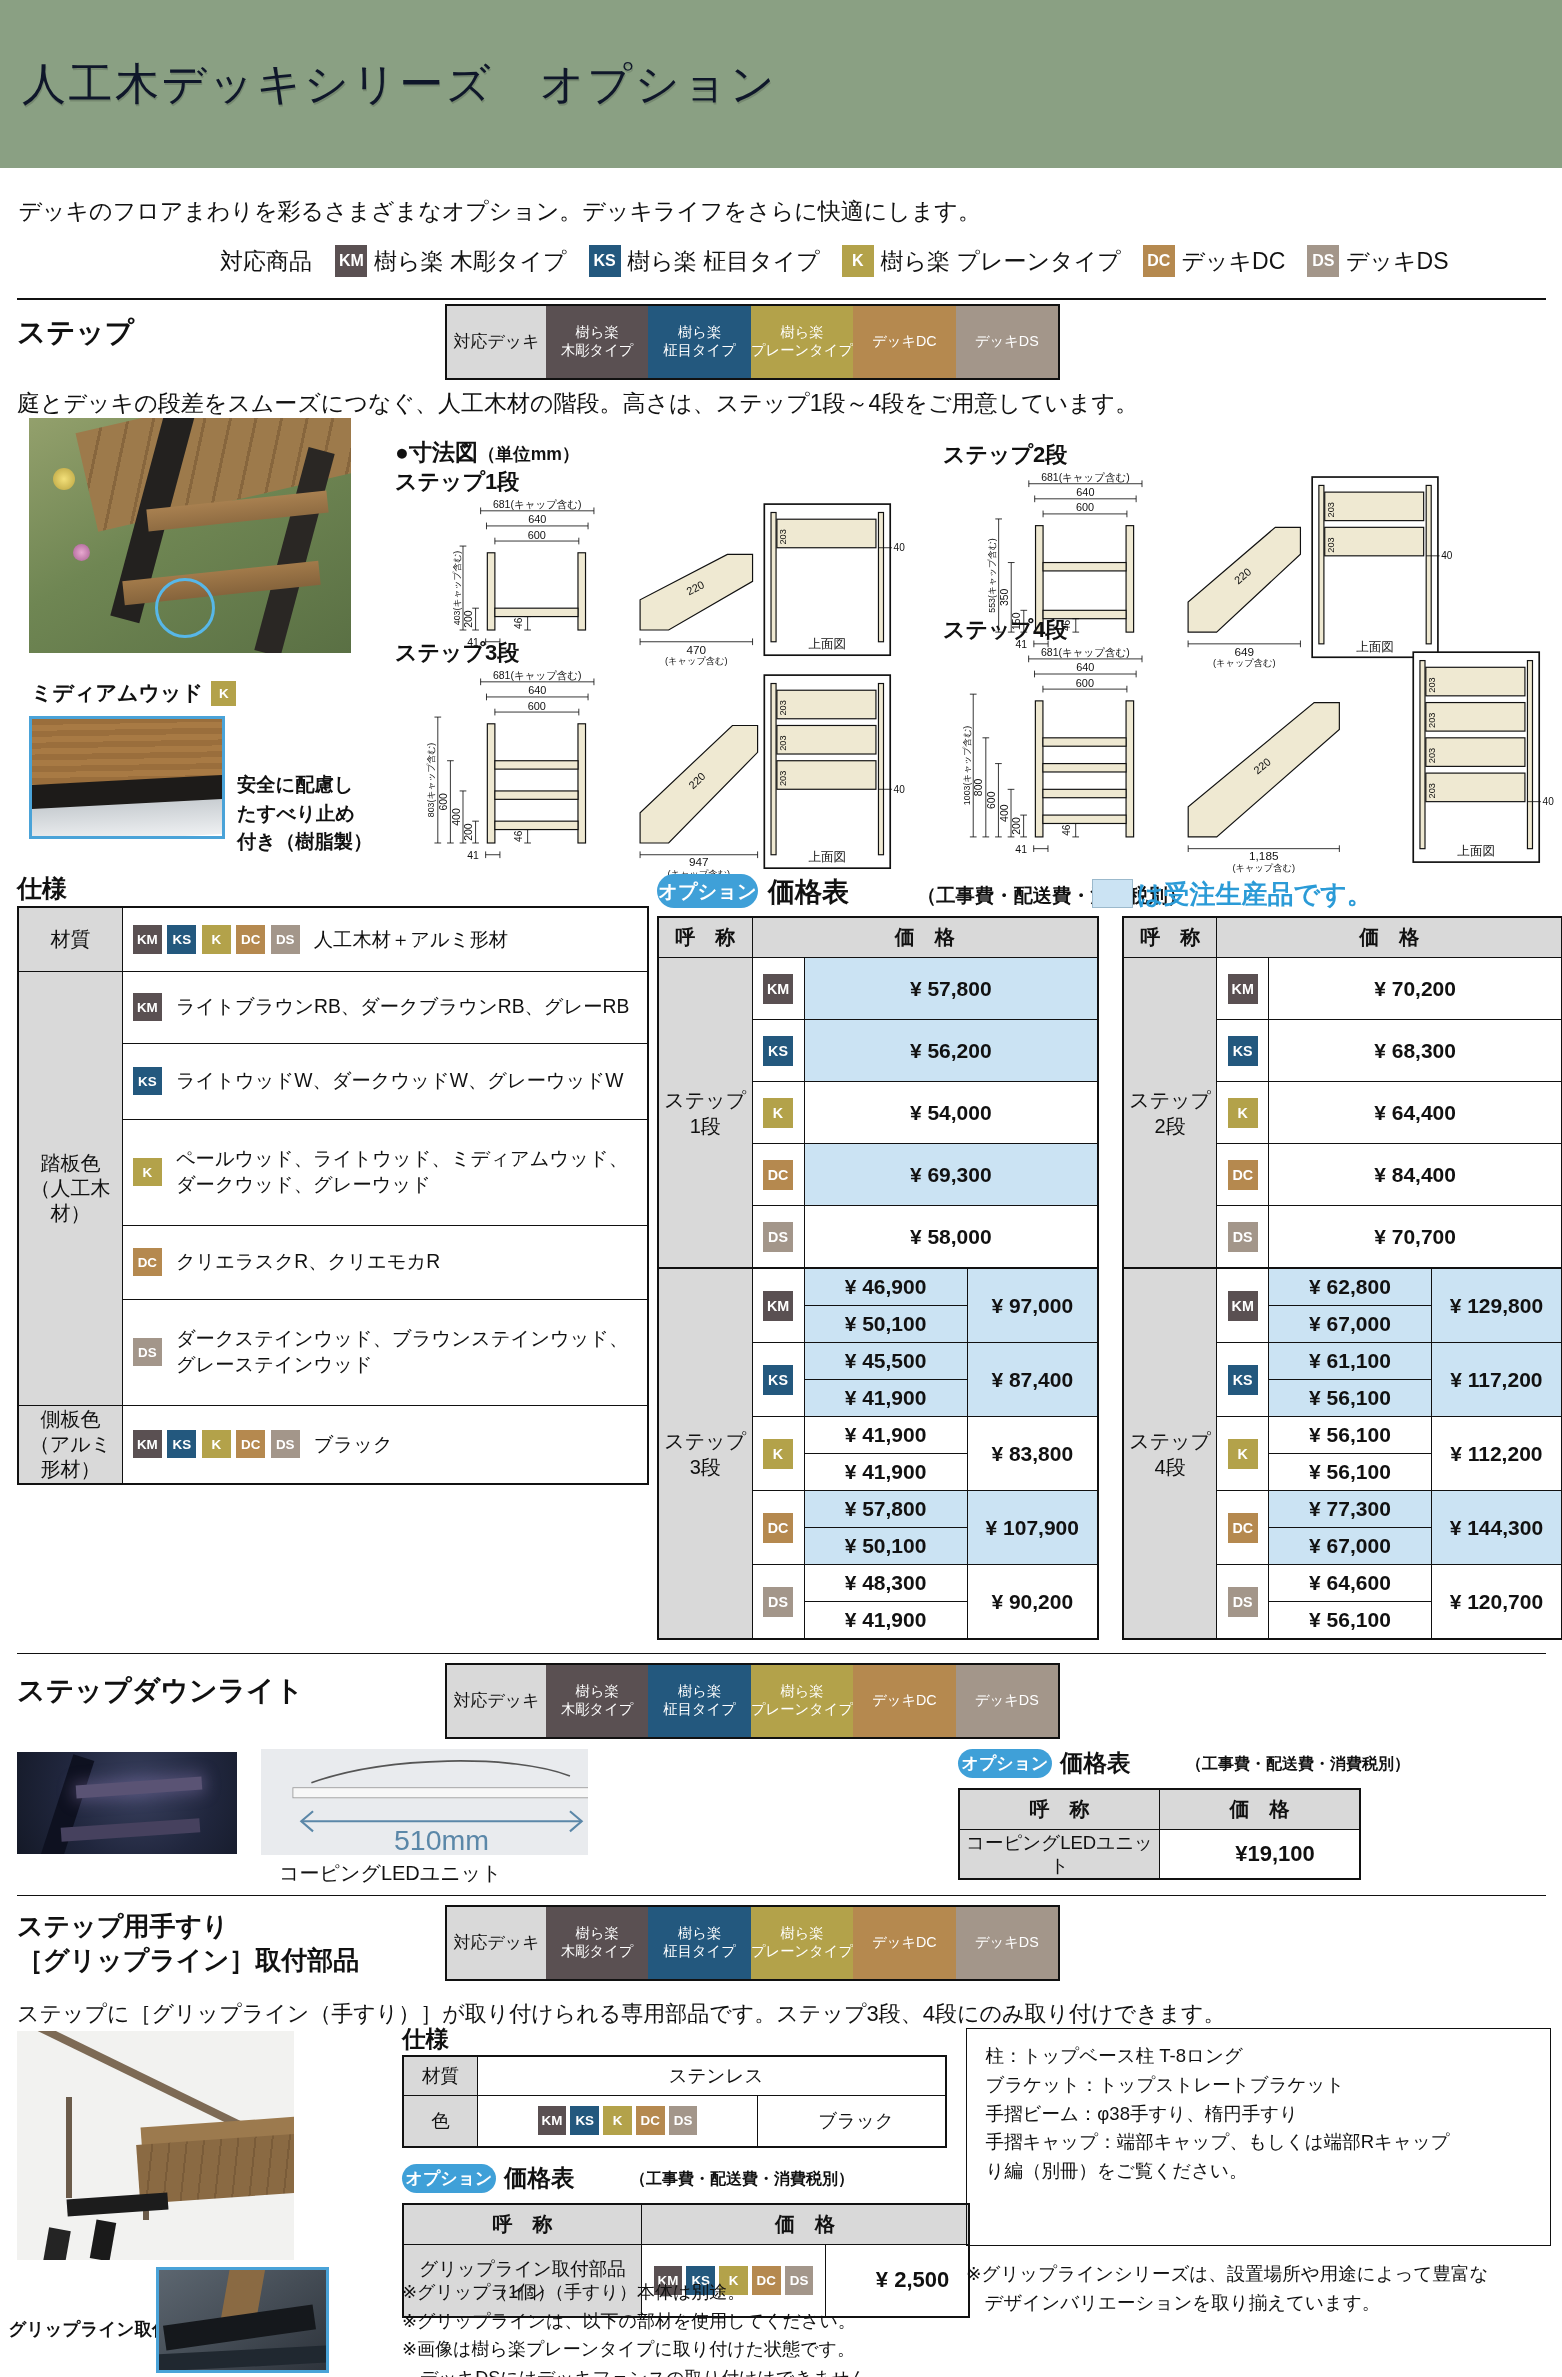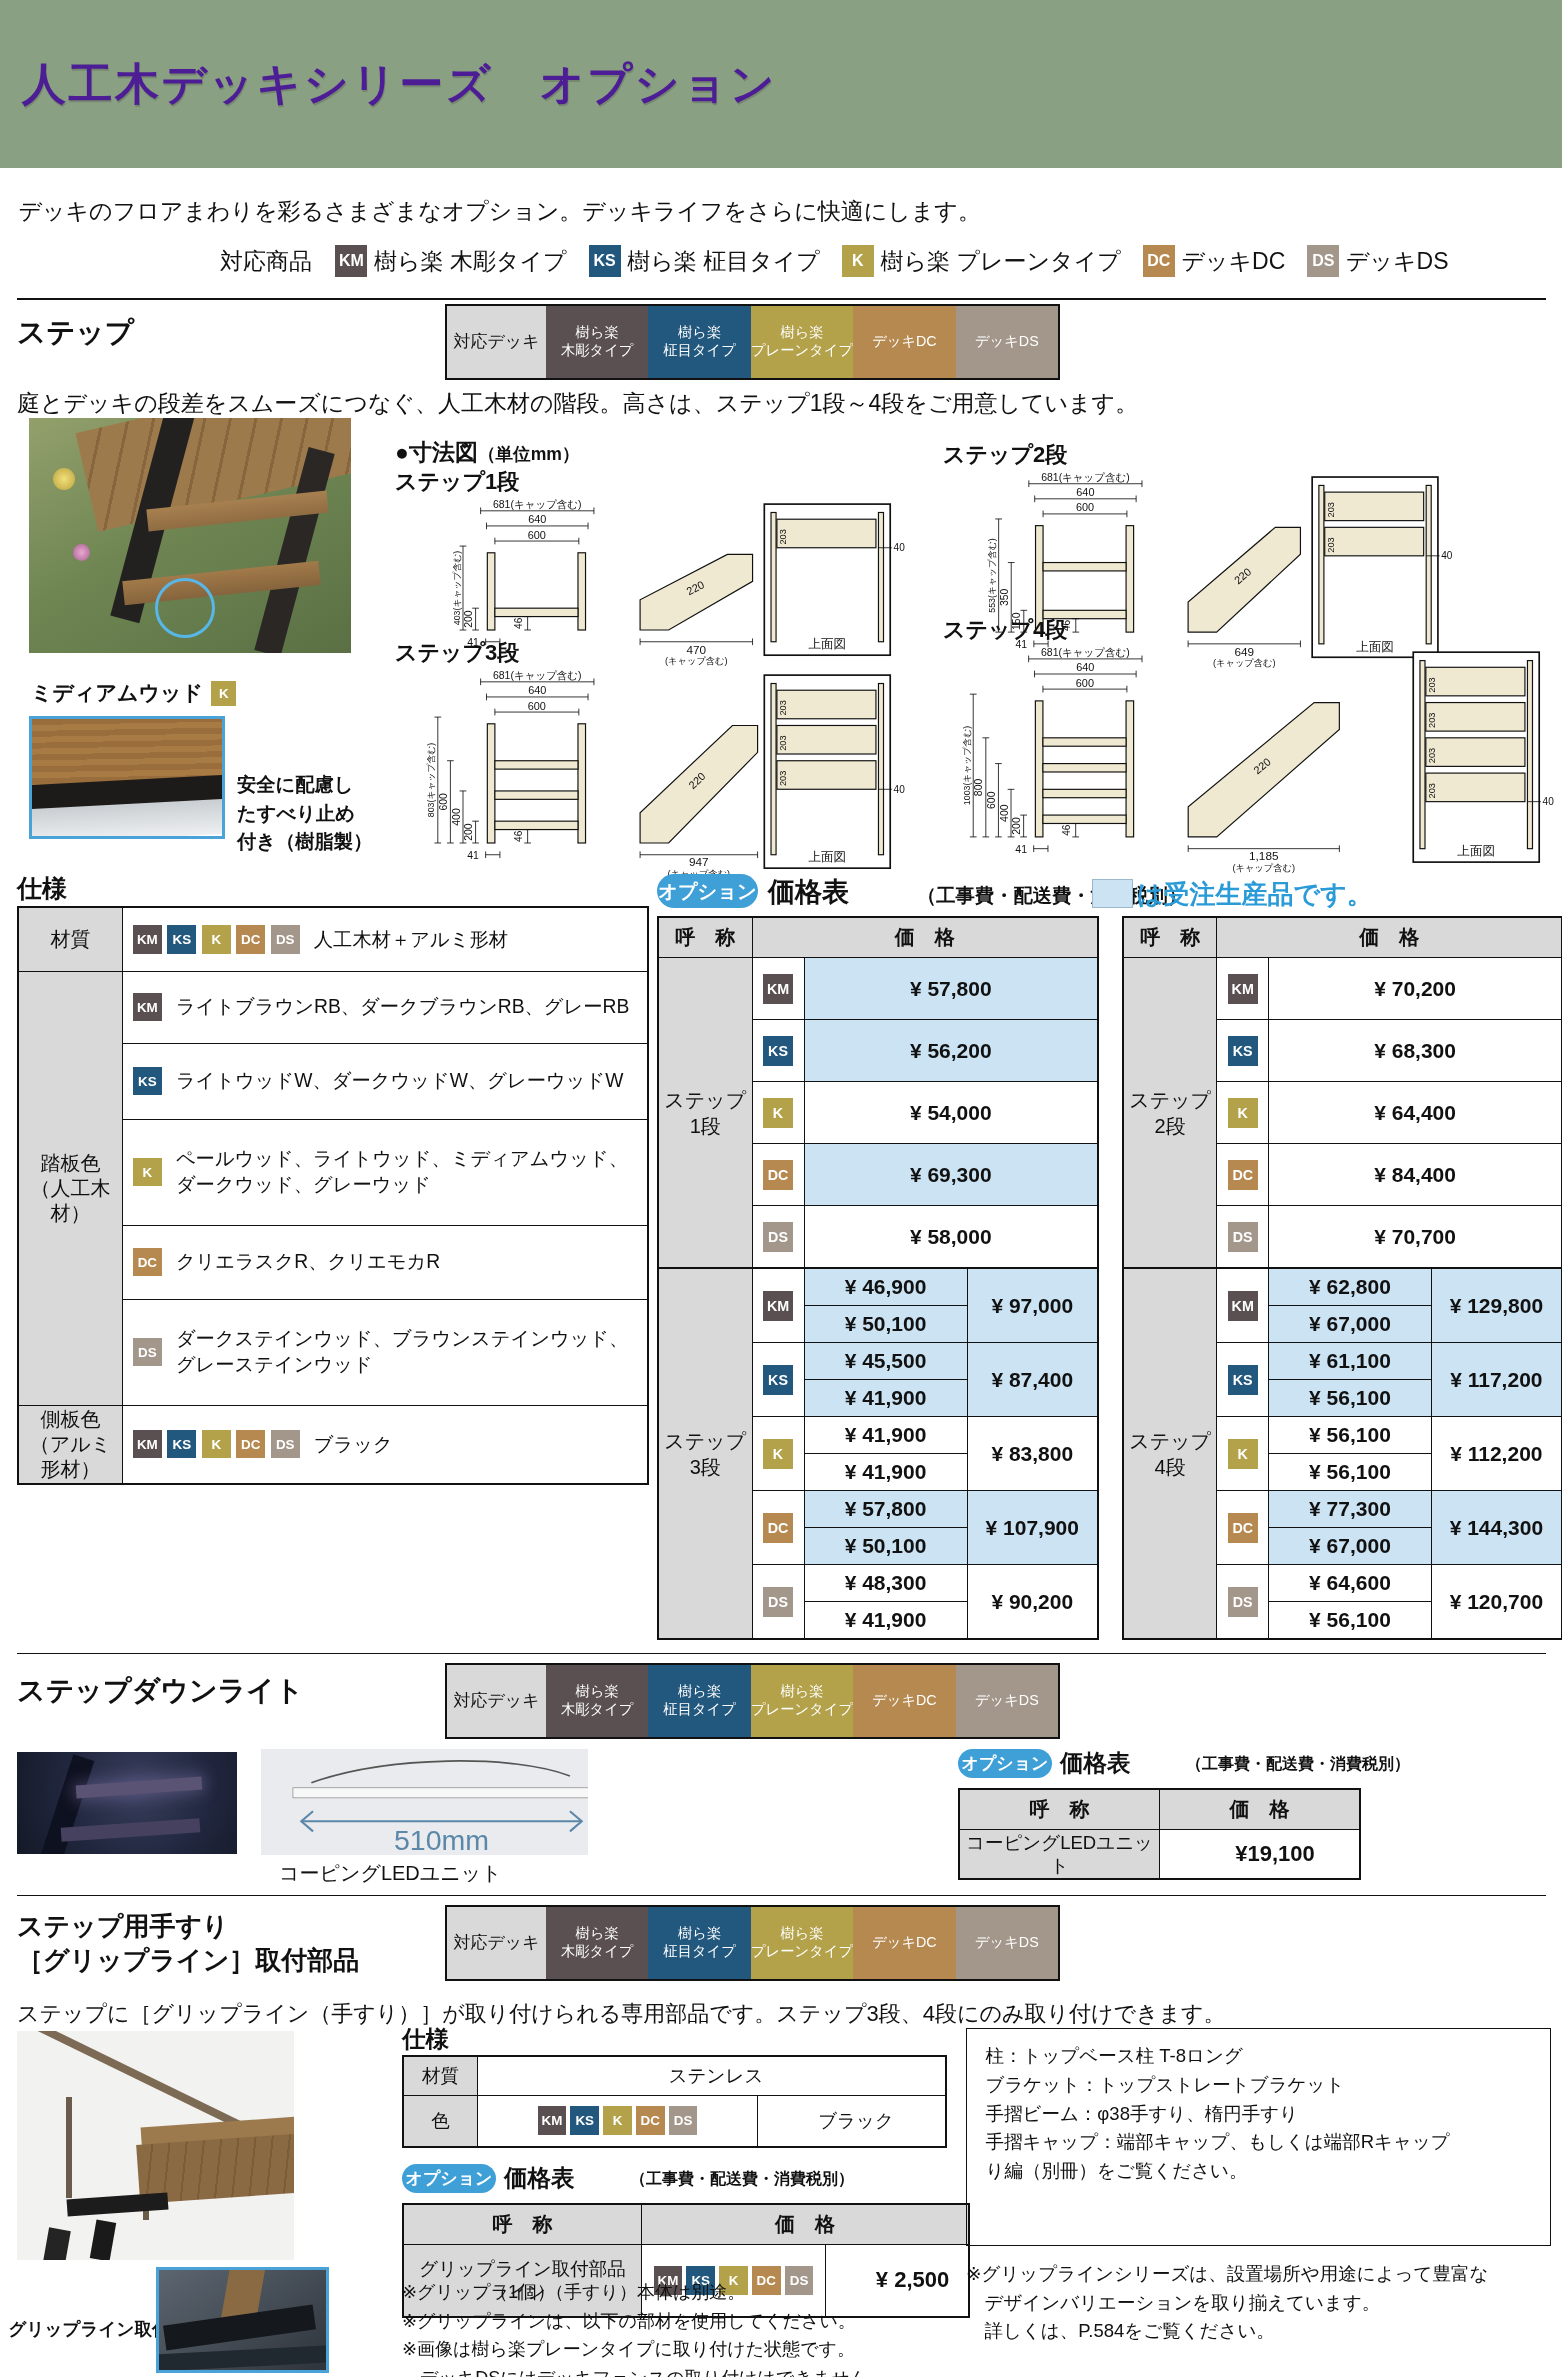--- a/index.html
+++ b/index.html
@@ -1,21 +1,21 @@
 <!DOCTYPE html>
 <html style="font-size:13.4px"><head>
 <meta charset="utf-8">
 <style>
   html,body{margin:0;padding:0;background:#fff;}
   .page{position:relative;width:1563px;height:2377px;background:#fff;overflow:hidden;
         font-family:"Liberation Sans","DejaVu Sans",sans-serif;color:#111;}
   .abs{position:absolute;}
   
   .hdr{left:0;top:0;width:1563px;height:168px;background:#8aa083;display:flex;align-items:center;}
-  .hdr-title{color:#4c1d95;font-size:44px;font-weight:bold;margin-left:22px;letter-spacing:2.5px;text-shadow:0.8px 1.7px 0 rgba(0,0,0,.15);}
+  .hdr-title{color:#0f172a;font-size:44px;font-weight:normal;margin-left:22px;letter-spacing:2.5px;text-shadow:0.8px 1.7px 0 rgba(0,0,0,.15);}
   .txt27{font-size:23px;}
   .txt26{font-size:22px;}
   
   .badge{display:inline-flex;align-items:center;justify-content:center;color:#fff;font-weight:bold;flex:none;}
   .b38{width:32px;height:32px;font-size:16px;}
   .b36{width:30px;height:30px;font-size:14.3px;}
   .b34{width:28.6px;height:28.6px;font-size:13.4px;}
   .b30{width:25px;height:25px;font-size:13.4px;}
   .compat{display:flex;align-items:center;gap:10px;font-size:23px;}
   .compat-item{display:inline-flex;align-items:center;gap:6.7px;margin-right:22px;}
@@ -836,17 +836,16 @@
         <div>柱：トップベース柱 T-8ロング</div>
         <div>ブラケット：トップストレートブラケット</div>
         <div>手摺ビーム：φ38手すり、楕円手すり</div>
         <div>手摺キャップ：端部キャップ、もしくは端部Rキャップ</div>
         <div>り編（別冊）をご覧ください。</div>
       </div>
   </div>
   <div class="abs note-lines" style="left:966px;top:2260px;font-size:18.5px;">
       <div>※グリップラインシリーズは、設置場所や用途によって豊富な</div>
       <div>　デザインバリエーションを取り揃えています。</div>
-      <div>　詳しくは、P.584をご覧ください。</div>
     </div>
 
 </div>
 
 
 </body></html>

